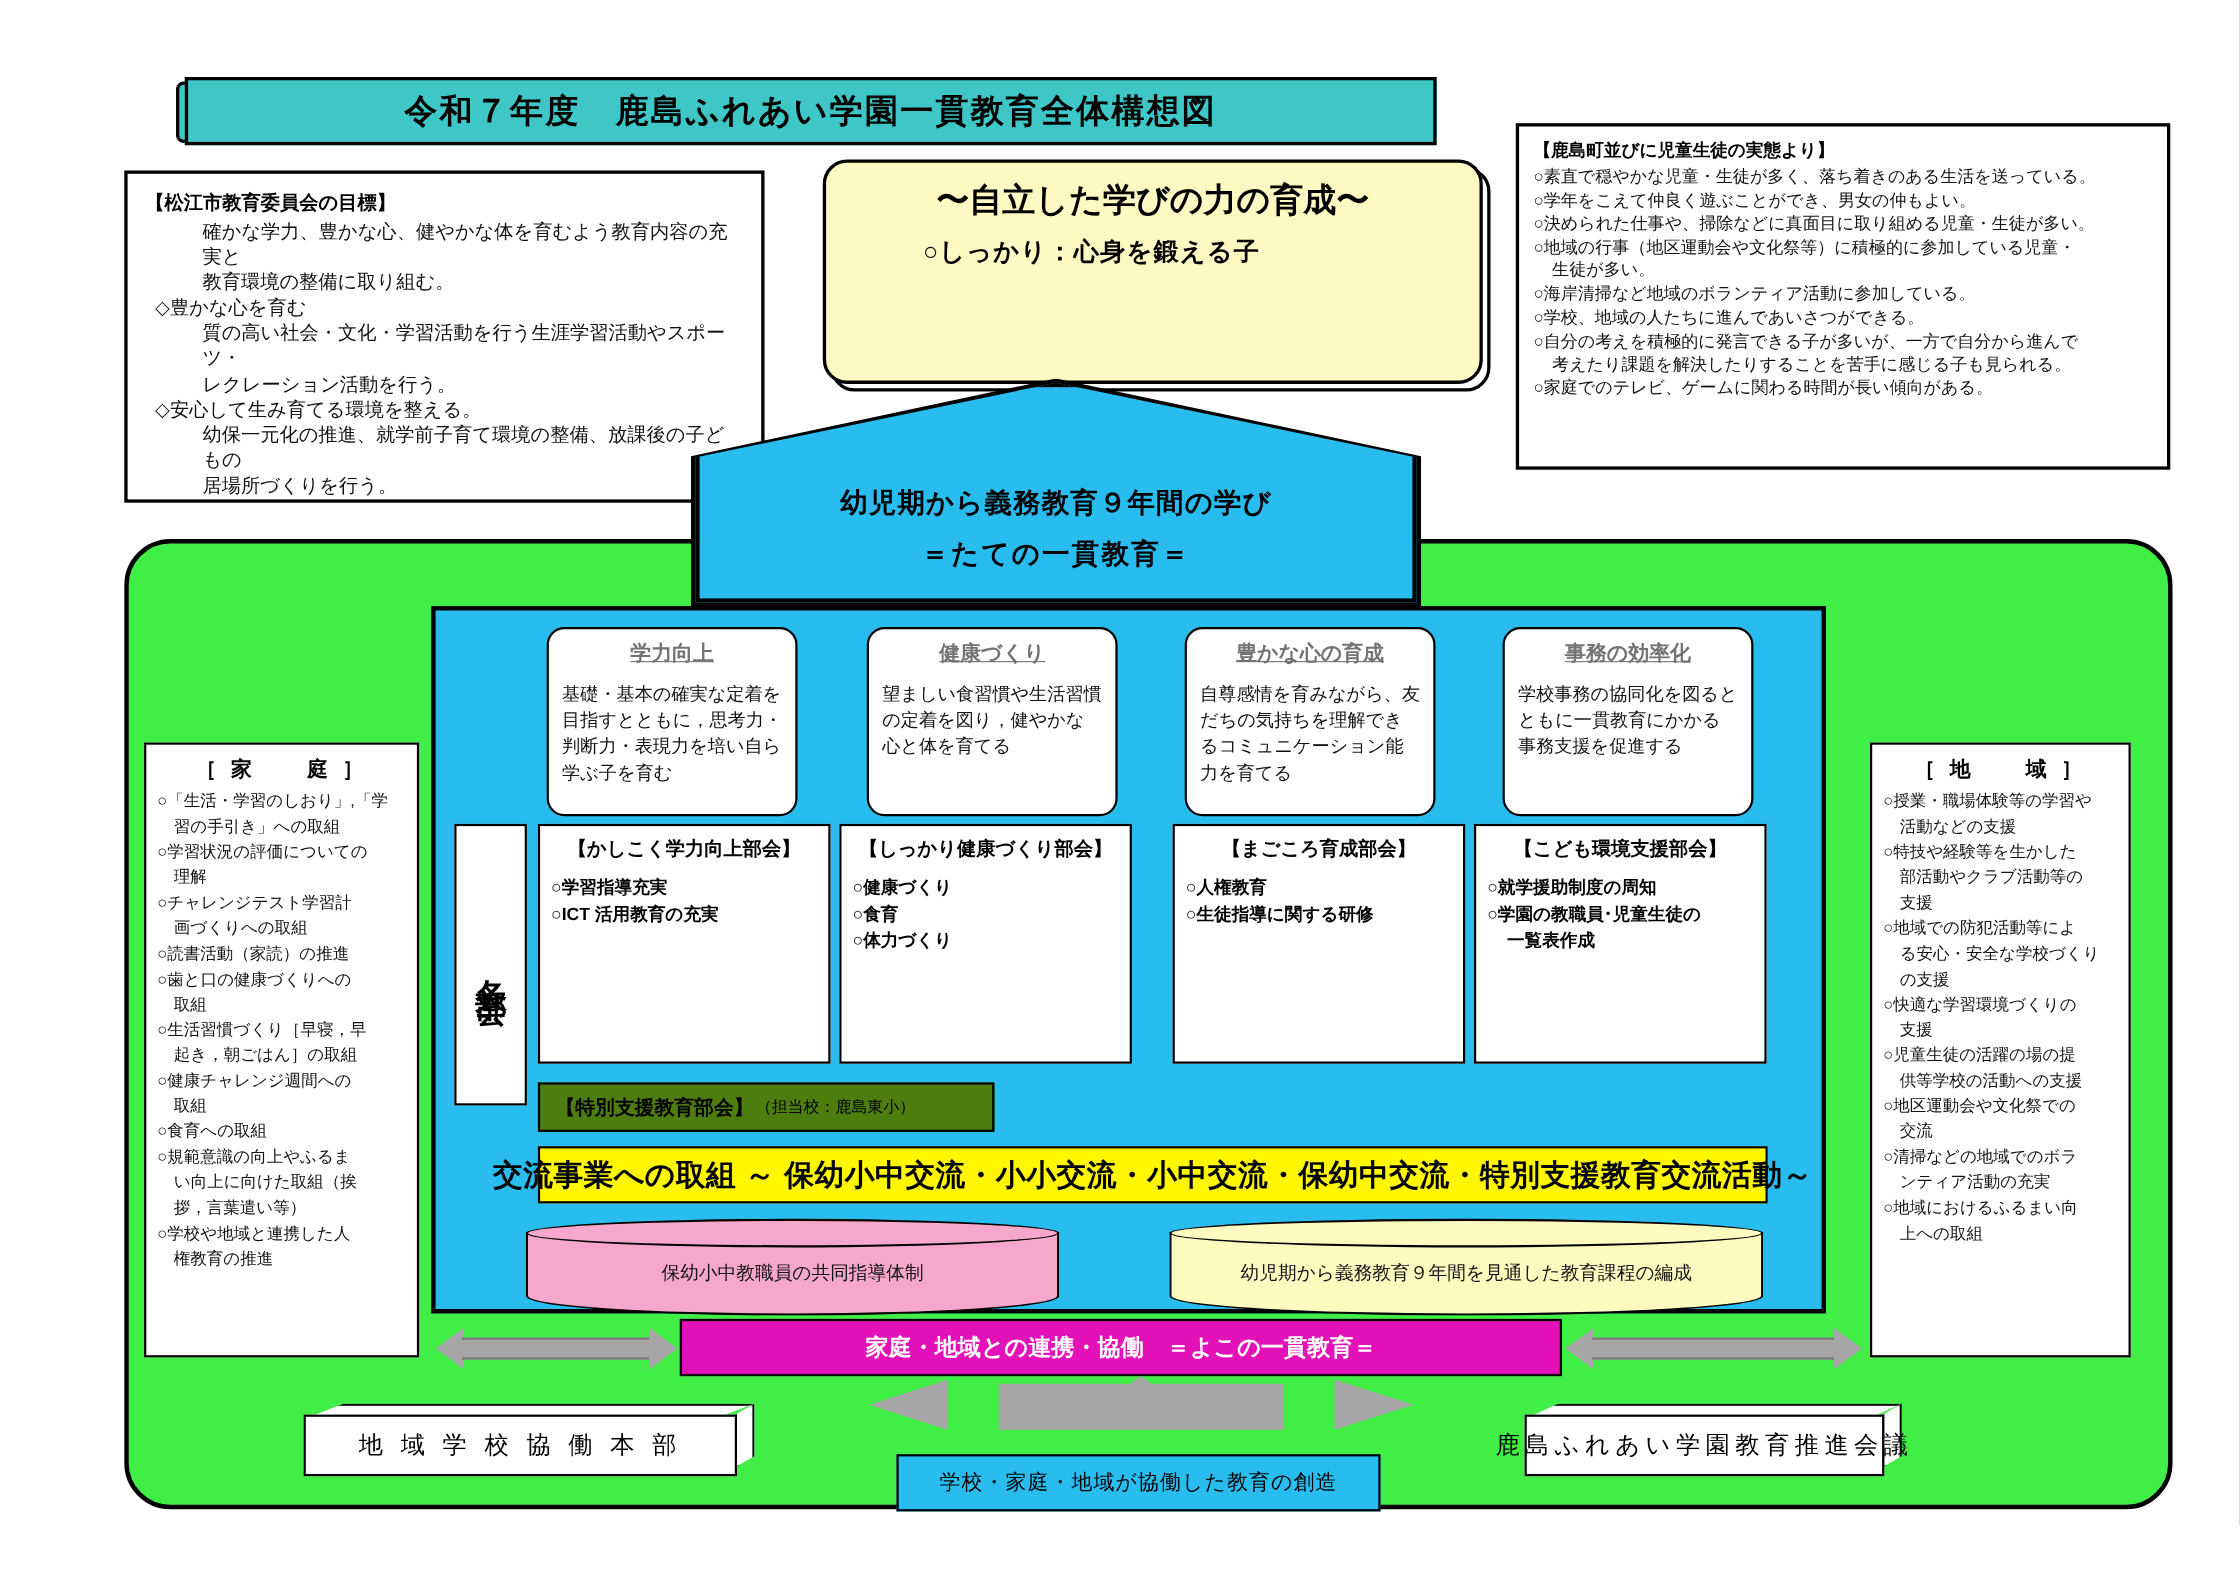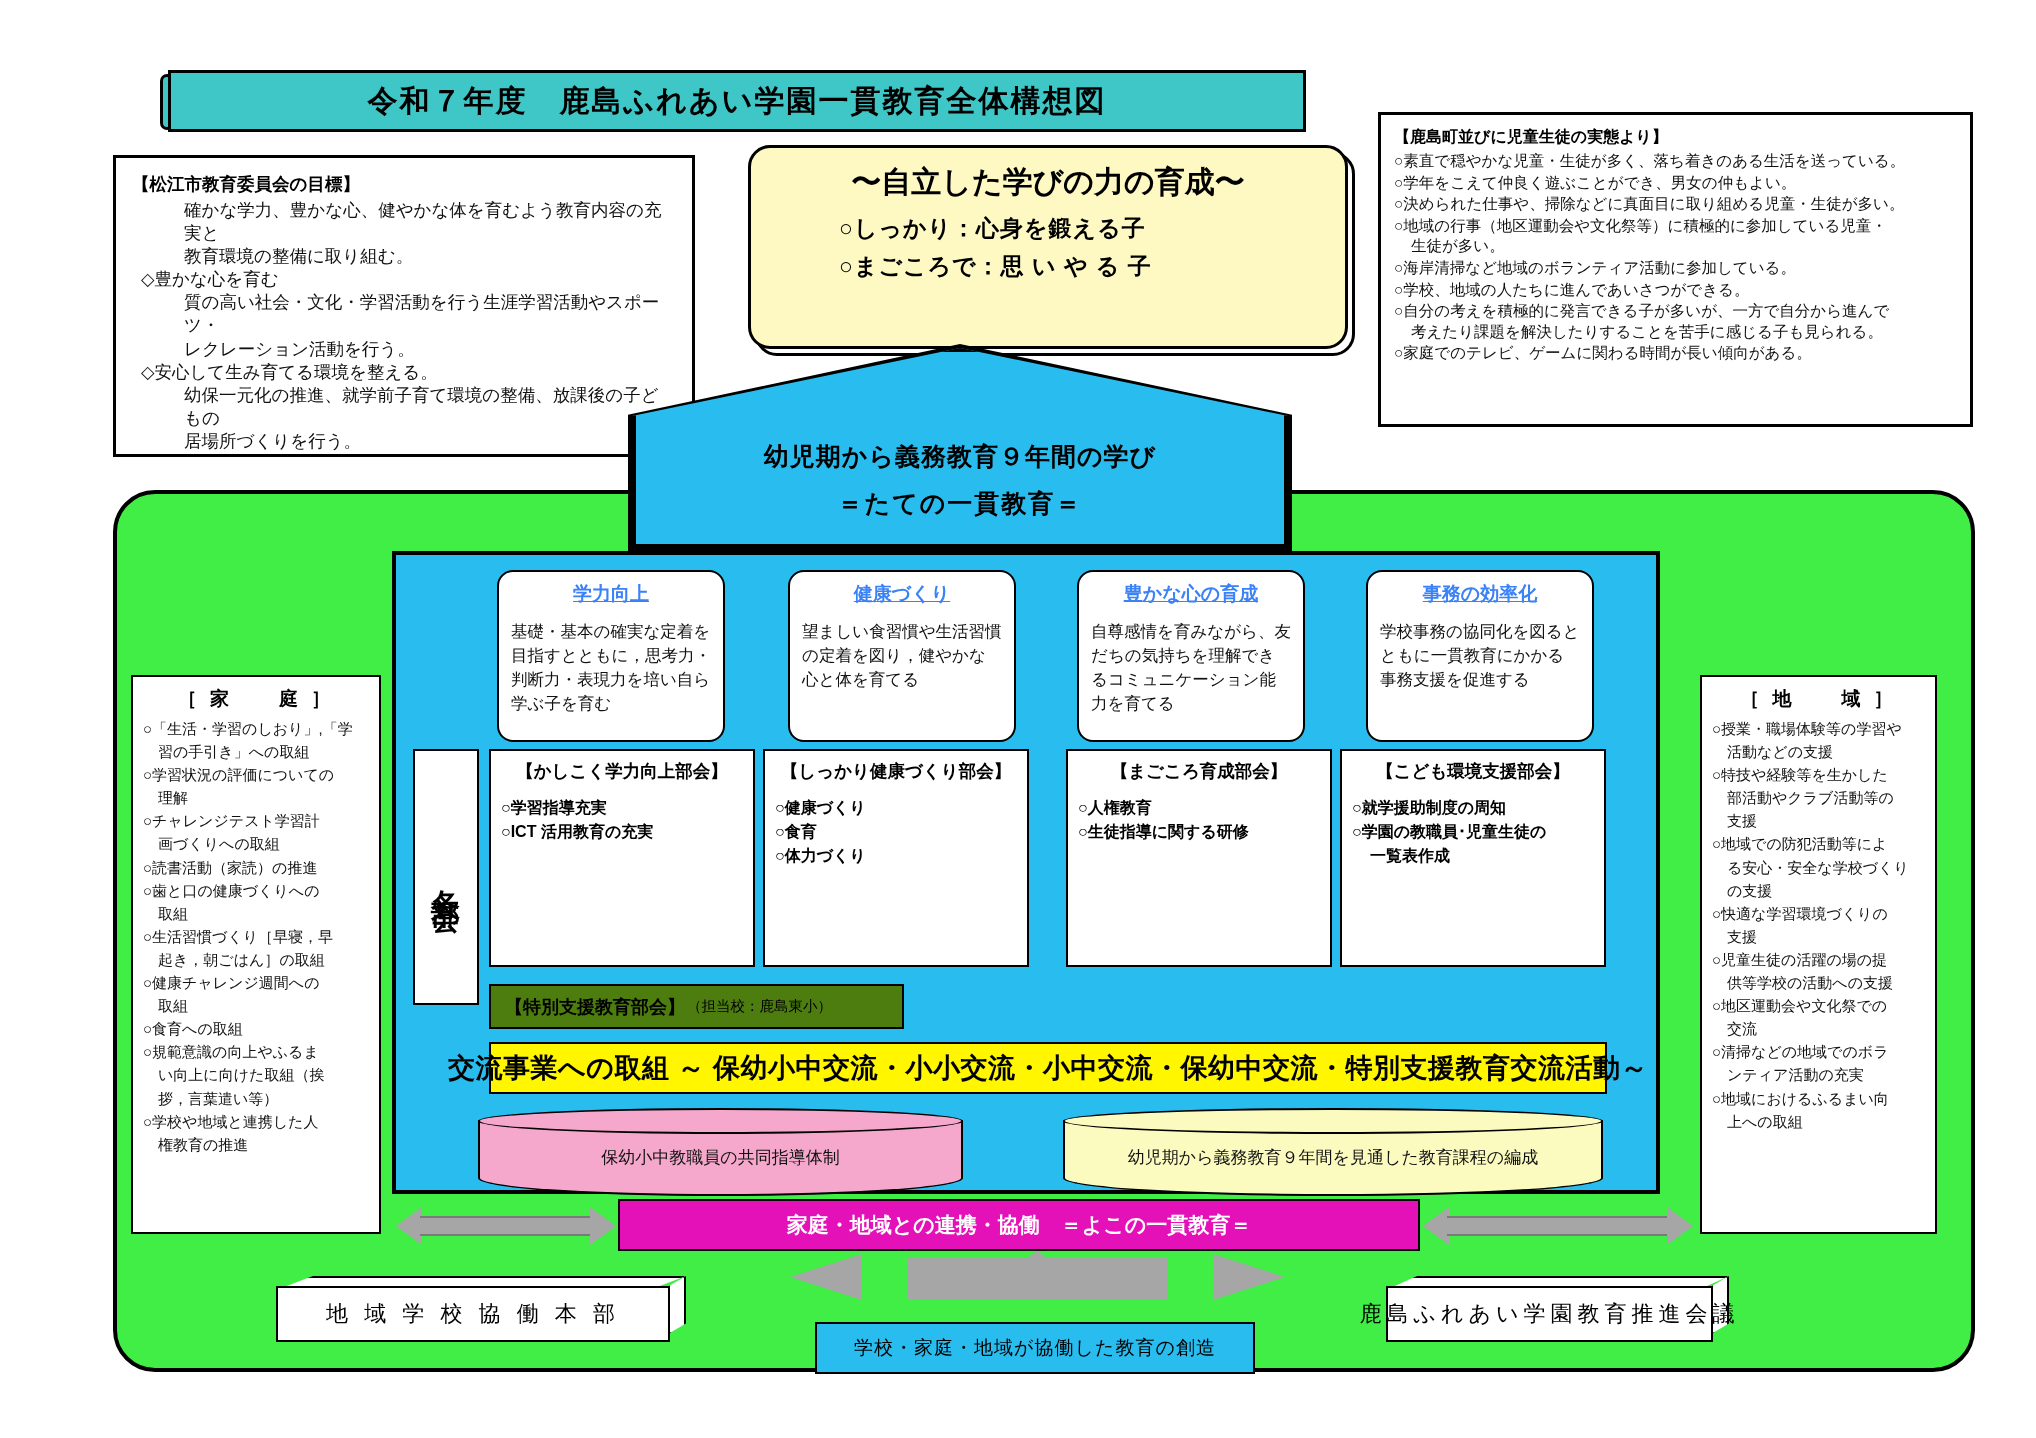--- a/index.html
+++ b/index.html
@@ -97,21 +97,21 @@
     background:#29BDEF; border:4px solid #000; z-index:4;
   }
 
   
   .aim-card {
     position:absolute; top:570px; width:228px; height:172px;
     background:#fff; border:2px solid #000; border-radius:16px;
     padding:9px 12px 0 12px; z-index:8;
   }
   .aim-card .ttl {
-    text-align:center; font-weight:bold; font-size:19px; color:#3b82f6;
+    text-align:center; font-weight:bold; font-size:19px; color:#737373;
     text-decoration:underline; margin-bottom:13px;
   }
   .aim-card .bd { font-size:16.5px; color:#111; line-height:1.45; }
   #aim-0 { left:497px; }
   #aim-1 { left:788px; }
   #aim-2 { left:1077px; }
   #aim-3 { left:1366px; }
 
   
   #bukai-label {
@@ -285,21 +285,20 @@
     <div class="l2">レクレーション活動を行う。</div>
     <div class="l1">◇安心して生み育てる環境を整える。</div>
     <div class="l2">幼保一元化の推進、就学前子育て環境の整備、放課後の子どもの</div>
     <div class="l2">居場所づくりを行う。</div>
   </div>
 
   <div id="vision-shadow"></div>
   <div id="vision-box">
     <div class="vtitle">〜自立した学びの力の育成〜</div>
     <div class="vrow">○しっかり：心身を鍛える子</div>
-    <div class="vrow">○まごころで：思 い や る 子</div>
   </div>
 
   <div id="right-panel">
     <div class="hd">【鹿島町並びに児童生徒の実態より】</div>
     <div class="li">○素直で穏やかな児童・生徒が多く、落ち着きのある生活を送っている。</div>
     <div class="li">○学年をこえて仲良く遊ぶことができ、男女の仲もよい。</div>
     <div class="li">○決められた仕事や、掃除などに真面目に取り組める児童・生徒が多い。</div>
     <div class="li">○地域の行事（地区運動会や文化祭等）に積極的に参加している児童・</div>
     <div class="cont">生徒が多い。</div>
     <div class="li">○海岸清掃など地域のボランティア活動に参加している。</div>

